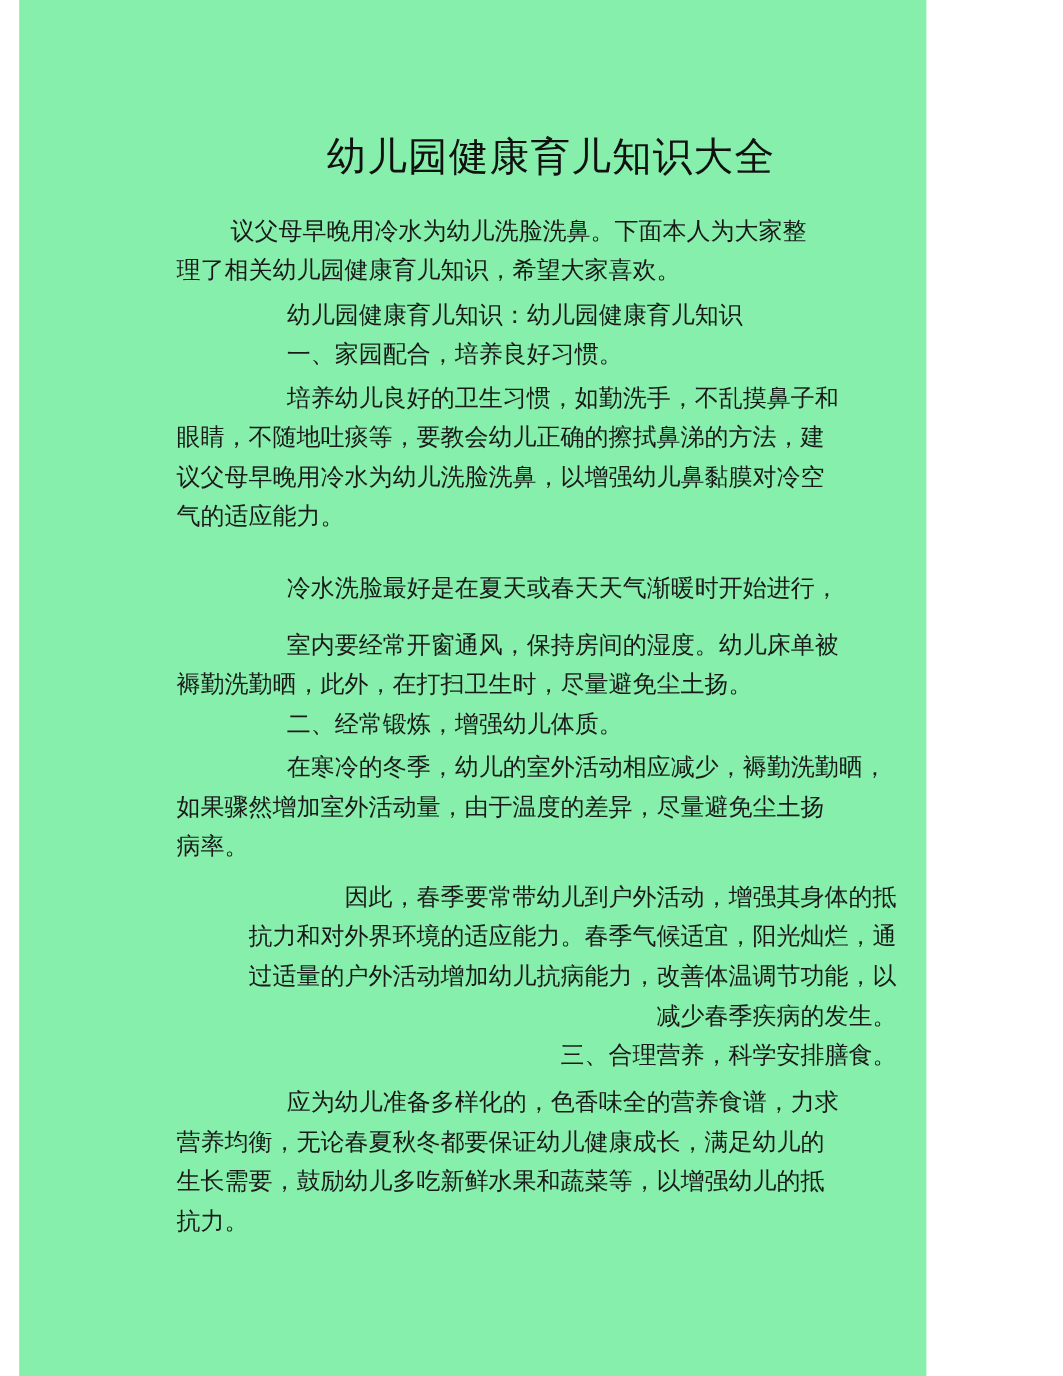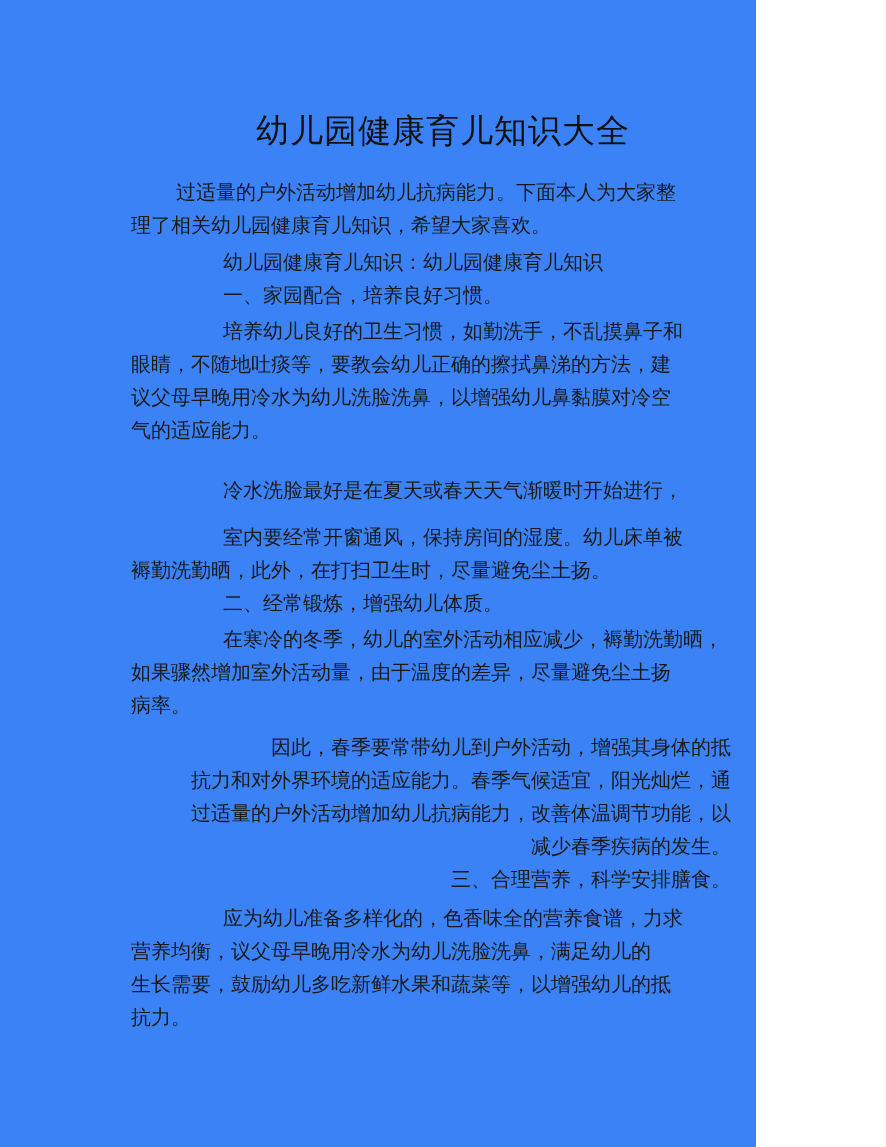--- a/index.html
+++ b/index.html
@@ -10,25 +10,25 @@
     body {
       width: 886px;
       height: 1147px;
       position: relative;
       overflow: hidden;
       font-family: "DejaVu Serif", "Liberation Serif", serif;
       color: #1a1a1a;
     }
     .page {
       position: absolute;
-      left: 0;
+      left: 16px;
       top: 0;
       width: 756px;
       height: 1147px;
-      background: #3b82f6;
+      background: #86efac;
     }
     .title {
       position: absolute;
       left: 0;
       width: 886px;
       top: 106px;
       text-align: center;
       font-size: 33px;
       line-height: 50px;
       letter-spacing: 1px;
@@ -51,21 +51,21 @@
     .indent-big { padding-left: 92px; }
   </style>
 </head>
 <body>
 
 <div class="page">
 
   <div class="title">幼儿园健康育儿知识大全</div>
 
   <div class="block" style="top:176px;">
-    <span class="line indent-small">过适量的户外活动增加幼儿抗病能力。下面本人为大家整</span>
+    <span class="line indent-small">议父母早晚用冷水为幼儿洗脸洗鼻。下面本人为大家整</span>
     <span class="line">理了相关幼儿园健康育儿知识，希望大家喜欢。</span>
   </div>
 
   <div class="block" style="top:246px;">
     <span class="line indent-big">幼儿园健康育儿知识：幼儿园健康育儿知识</span>
     <span class="line indent-big">一、家园配合，培养良好习惯。</span>
   </div>
 
   <div class="block" style="top:315px;">
     <span class="line indent-big">培养幼儿良好的卫生习惯，如勤洗手，不乱摸鼻子和</span>
@@ -93,18 +93,18 @@
   <div class="block" style="top:731px;text-align:right;">
     <span class="line indent-big">因此，春季要常带幼儿到户外活动，增强其身体的抵</span>
     <span class="line">抗力和对外界环境的适应能力。春季气候适宜，阳光灿烂，通</span>
     <span class="line">过适量的户外活动增加幼儿抗病能力，改善体温调节功能，以</span>
     <span class="line">减少春季疾病的发生。</span>
     <span class="line indent-big">三、合理营养，科学安排膳食。</span>
   </div>
 
   <div class="block" style="top:902px;">
     <span class="line indent-big">应为幼儿准备多样化的，色香味全的营养食谱，力求</span>
-    <span class="line">营养均衡，议父母早晚用冷水为幼儿洗脸洗鼻，满足幼儿的</span>
+    <span class="line">营养均衡，无论春夏秋冬都要保证幼儿健康成长，满足幼儿的</span>
     <span class="line">生长需要，鼓励幼儿多吃新鲜水果和蔬菜等，以增强幼儿的抵</span>
     <span class="line">抗力。</span>
   </div>
 
 </div>
 
 </body></html>

